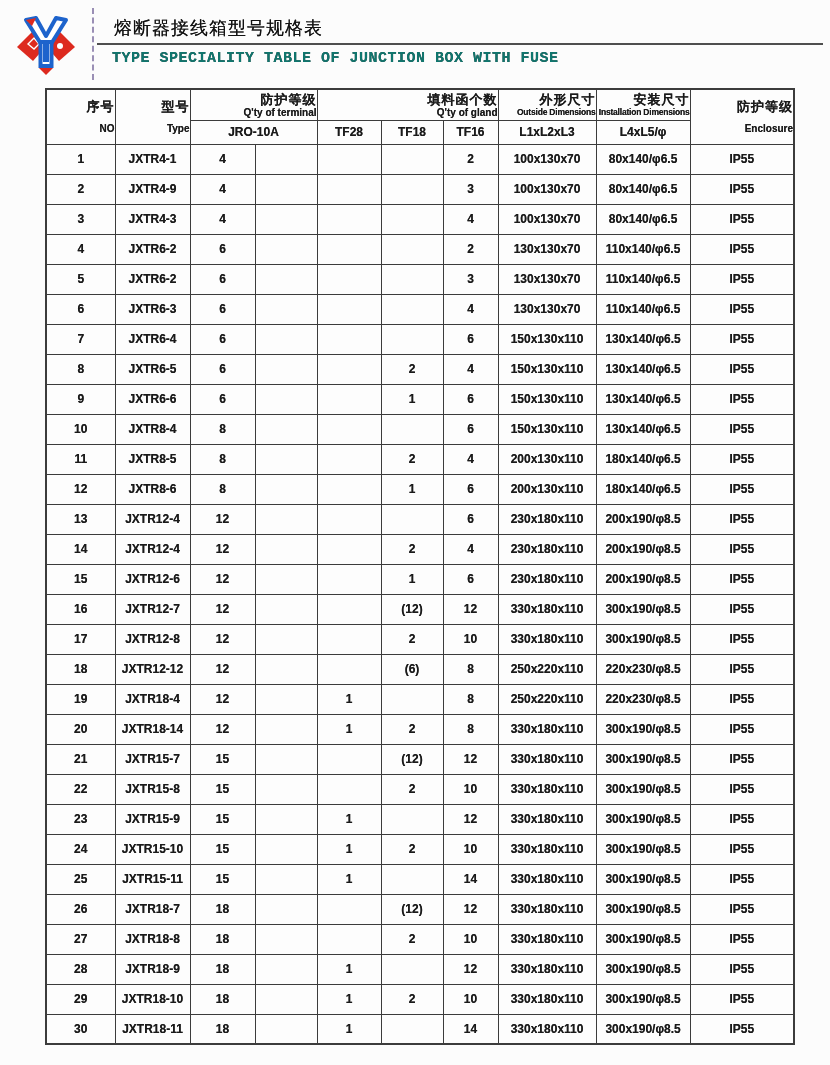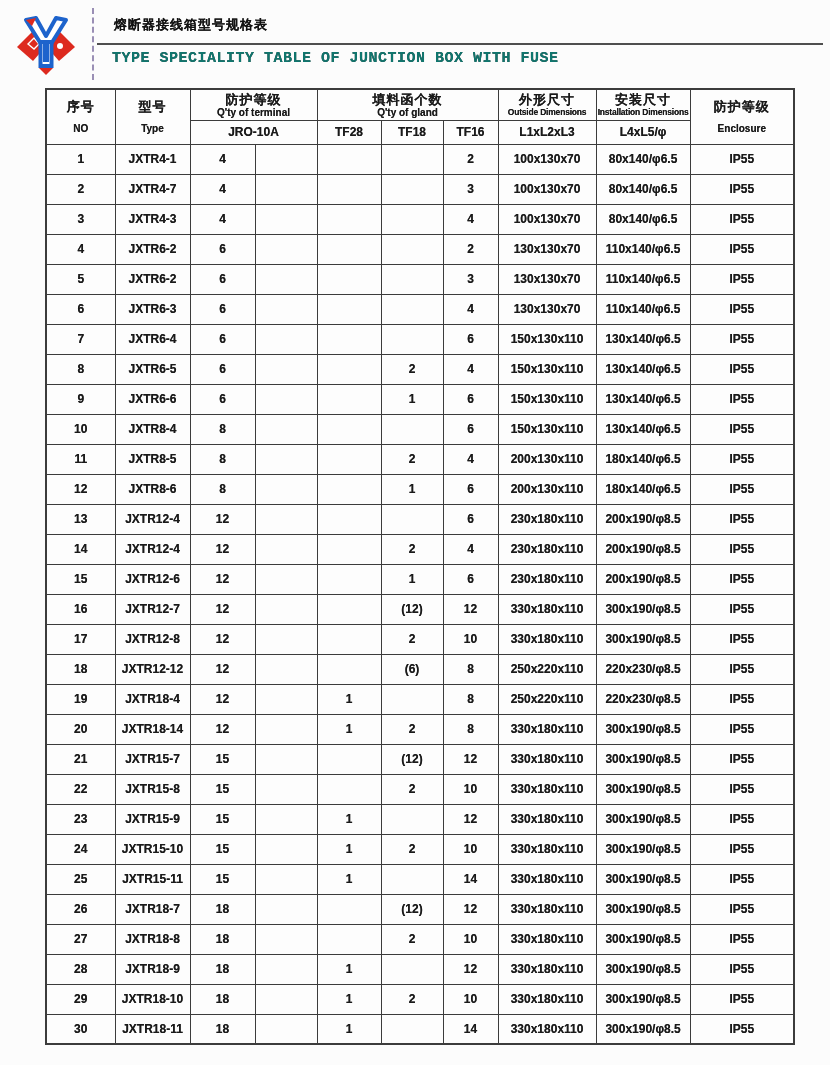--- a/index.html
+++ b/index.html
@@ -18,21 +18,21 @@
     position: absolute; left: 14px; top: 14px;
     width: 64px; height: 64px;
   }
   .header-divider {
     position: absolute; left: 92px; top: 8px;
     height: 72px; width: 0;
     border-left: 2px dashed #9a8fb5;
   }
   .title-zh {
     position: absolute; left: 114px; top: 16px;
-    font-size: 13px; font-weight: bold; color: #121212;
+    font-size: 18px; font-weight: normal; color: #121212;
     letter-spacing: 1px;
     text-shadow: 0 0 0.6px #333;
   }
   .title-rule {
     position: absolute; left: 97px; top: 43px;
     width: 726px; height: 2px; background: #4e4e4e;
   }
   .title-en {
     position: absolute; left: 112px; top: 50px;
     font-family: "Liberation Mono", monospace;
@@ -52,21 +52,21 @@
   table.spec th, table.spec td {
     border: 1px solid #3c3c3c;
     text-align: center;
     vertical-align: middle;
     font-weight: bold;
     color: #1a1a1a;
     text-shadow: 0 0 0.5px #444;
     padding: 0;
   }
   table.spec { border: 2px solid #3c3c3c; }
-  thead tr.h1 th { height: 31px; }
+  thead tr.h1 th { height: 31px; text-align: right; }
   thead tr.h2 th { height: 24px; font-size: 12px; }
   tbody td { height: 30px; font-size: 12px; }
   .zh { font-size: 13px; display: block; line-height: 15px; letter-spacing: 1px; }
   .en { font-size: 10px; display: block; line-height: 11px; font-weight: bold; }
   .en-small { font-size: 8.5px; display: block; line-height: 10px; letter-spacing: -0.2px; }
   th.stack2 .zh { margin-bottom: 9px; }
   tbody td:nth-child(2) { font-size: 12px; }
 </style>
 </head>
 <body>
@@ -158,21 +158,21 @@
           <td></td>
           <td></td>
           <td></td>
           <td>2</td>
           <td>100x130x70</td>
           <td>80x140/φ6.5</td>
           <td>IP55</td>
         </tr>
         <tr>
           <td>2</td>
-          <td>JXTR4-7</td>
+          <td>JXTR4-9</td>
           <td>4</td>
           <td></td>
           <td></td>
           <td></td>
           <td>3</td>
           <td>100x130x70</td>
           <td>80x140/φ6.5</td>
           <td>IP55</td>
         </tr>
         <tr>

